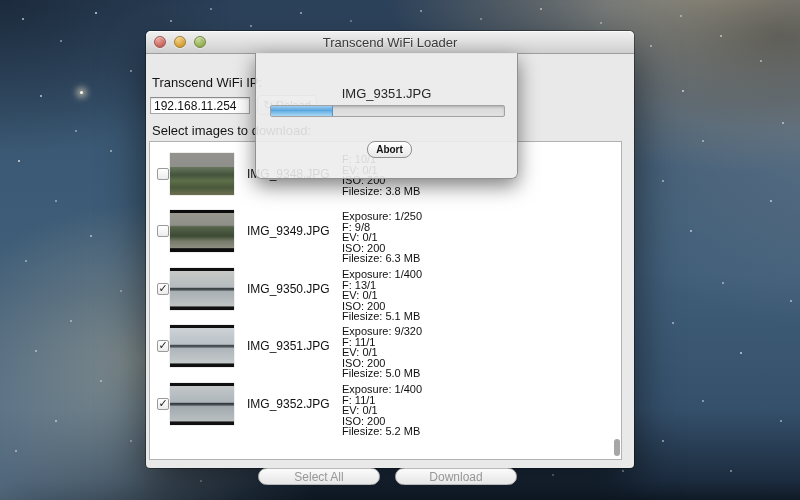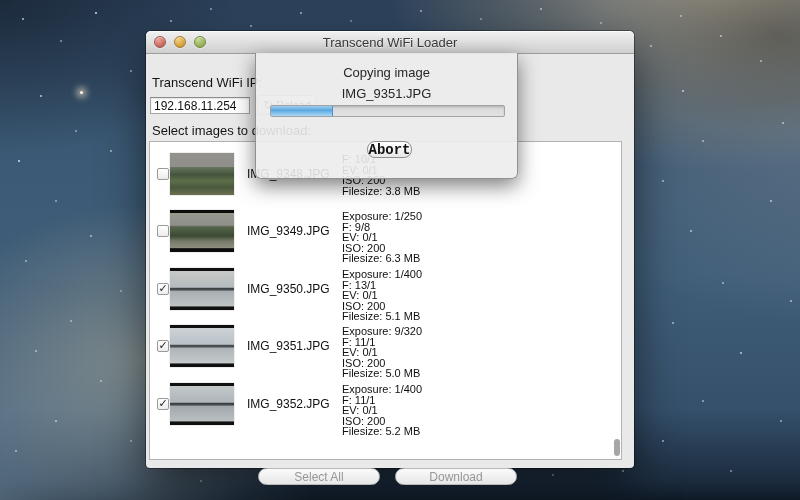--- a/index.html
+++ b/index.html
@@ -92,22 +92,22 @@
     background:rgba(236,236,236,0.9);border:1px solid rgba(130,130,130,.85);border-top:none;
     border-radius:0 0 6px 6px;box-shadow:0 7px 20px rgba(0,0,0,.5);}
   .sheet .s-title{position:absolute;left:0;right:0;top:12px;text-align:center;font-size:13px;color:#262626;}
   .sheet .s-file{position:absolute;left:0;right:0;top:33px;text-align:center;font-size:13px;color:#262626;}
   .progress{position:absolute;left:14px;top:52px;width:233px;height:10px;border:1px solid #a3a3a3;
     background:linear-gradient(#cfcfcf,#dcdcdc 40%,#e2e2e2);border-radius:2px;overflow:hidden;
     box-shadow:inset 0 1px 2px rgba(0,0,0,.15);}
   .progress-fill{position:absolute;left:0;top:0;bottom:0;width:26%;
     background:linear-gradient(#9ecdf0,#5aa7dd 45%,#6fb4e6 55%,#a9d7f4);border-right:1px solid #4f93c8;}
   .abort-btn{position:absolute;left:111px;top:88px;width:45px;height:17px;border:1px solid #8f8f8f;
-    border-radius:8px;background:linear-gradient(#ffffff,#e8e8e8);font-size:14px;font-weight:bold;color:#111;
-    display:flex;align-items:center;justify-content:center;box-sizing:border-box;font-family:Liberation Mono, monospace;}
+    border-radius:8px;background:linear-gradient(#ffffff,#e8e8e8);font-size:10px;font-weight:bold;color:#111;
+    display:flex;align-items:center;justify-content:center;box-sizing:border-box;}
 </style>
 </head>
 <body>
 
 <div class="stage">
   <div class="wallpaper">
     <div class="stars"></div>
     <div class="big-star"></div>
   </div>
 
@@ -181,21 +181,20 @@
 Filesize: 5.2 MB</div>
         </div>
         <div class="scroll-thumb"></div>
       </div>
 
       <div class="btn-round btn-selectall">Select All</div>
       <div class="btn-round btn-download">Download</div>
     </div>
 
     <div class="sheet">
-      <div class="s-title">Copying image</div>
       <div class="s-file">IMG_9351.JPG</div>
       <div class="progress">
         <div class="progress-fill" style="width: 26%;"></div>
       </div>
       <div class="abort-btn">Abort</div>
     </div>
   </div>
 </div>
 
 </body></html>

